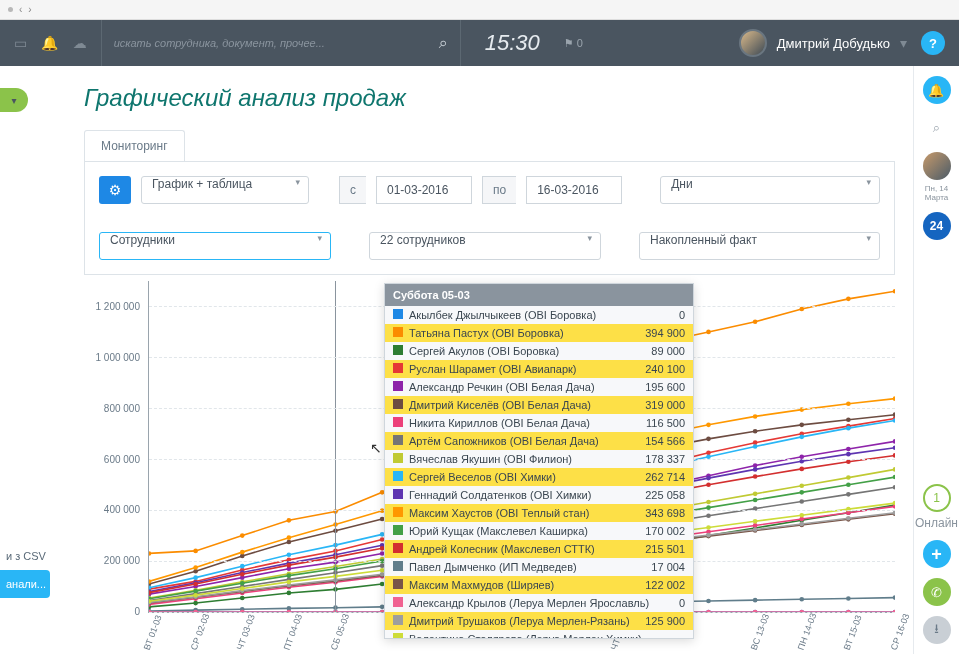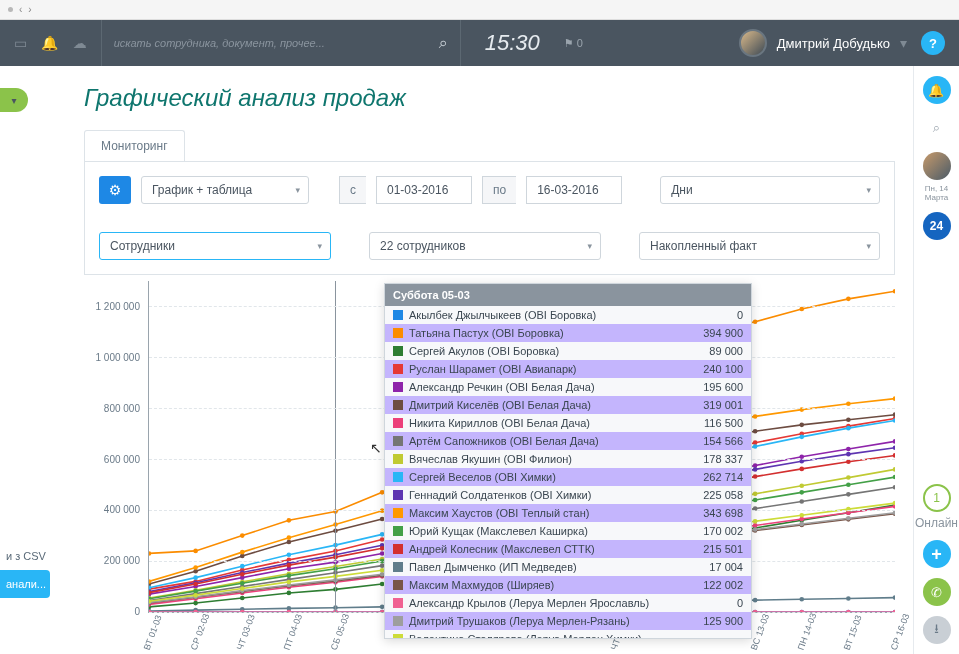--- a/index.html
+++ b/index.html
@@ -25,36 +25,36 @@
 .left-cut div{padding:8px 6px;white-space:nowrap}
 .left-cut .act{background:#29b6f6;color:#fff;border-radius:0 4px 4px 0}
 .content{flex:1;padding:18px 18px 0 48px;overflow:hidden}
 h1{font-size:24px;font-style:italic;font-weight:400;color:#0f766e;margin-bottom:18px}
 .tab-strip{border-bottom:1px solid #dde3e8}
 .tab{display:inline-block;padding:8px 16px;font-size:12px;color:#6a7a88;border:1px solid #dde3e8;border-bottom:none;background:#fff;border-radius:3px 3px 0 0}
 .panel{border:1px solid #dde3e8;border-top:none;padding:14px}
 .row1,.row2{display:flex;gap:10px;align-items:center}
 .row2{margin-top:28px}
 .gear-btn{width:32px;height:28px;background:#1e88e5;border-radius:3px;display:flex;align-items:center;justify-content:center;color:#fff;font-size:14px}
-.sel{height:28px;border:1px solid #cfd6dc;border-radius:3px;background:#fff;padding:0 24px 0 10px;font-size:12px;color:#4a5560;display:flex;align-items:center;position:relative;cursor:pointer}
+.sel{height:28px;border:1px solid #cfd6dc;border-radius:3px;background:#fff;padding:0 24px 0 10px;font-size:12px;color:#4a5560;display:flex;position:relative;cursor:pointer}
 .sel::after{content:"▾";position:absolute;right:8px;color:#8a949e;font-size:9px}
 .lbl{height:28px;border:1px solid #cfd6dc;border-right:none;padding:0 10px;font-size:12px;display:flex;align-items:center;background:#f5f6f8;color:#6a7a88}
 .inp{height:28px;border:1px solid #cfd6dc;background:#fff;padding:0 10px;font-size:12px;display:flex;align-items:center;color:#4a5560}
 .hl{border-color:#29b6f6!important}
 .chart-zone{position:relative;height:360px;margin-top:6px}
 .yaxis{position:absolute;left:0;top:0;bottom:30px;width:60px}
 .ytick{position:absolute;right:4px;font-size:10px;color:#6a7a88;transform:translateY(-50%)}
 .plot{position:absolute;left:64px;right:0;top:0;bottom:28px;border-left:1px solid #9aa4ad;border-bottom:1px solid #9aa4ad}
 .grid-h{position:absolute;left:0;right:0;border-top:1px dashed #e1e6ea}
 .xaxis{position:absolute;left:64px;right:0;bottom:0;height:28px}
 .xtick{position:absolute;bottom:0;font-size:9px;color:#6a7a88;transform:rotate(-70deg) translateX(-18px);transform-origin:top left;white-space:nowrap}
 svg.lines{position:absolute;inset:0;width:100%;height:100%}
-.tooltip{position:absolute;left:300px;top:2px;width:368px;background:#c4b5fd;border:1px solid #cfd6dc;box-shadow:0 2px 10px rgba(0,0,0,.15);font-size:11px;max-height:356px;overflow:hidden}
+.tooltip{position:absolute;left:300px;top:2px;width:310px;background:#fde047;border:1px solid #cfd6dc;box-shadow:0 2px 10px rgba(0,0,0,.15);font-size:11px;max-height:356px;overflow:hidden}
 .tt-head{background:#8a949e;color:#fff;padding:5px 8px;font-weight:bold;font-size:11px}
-.tt-row{display:flex;align-items:center;padding:3px 8px;gap:6px}
+.tt-row{display:flex;align-items:flex-start;padding:3px 8px;gap:6px}
 .tt-row:nth-child(odd){background:#f7f8fa}
 .sq{width:10px;height:10px;flex:none}
 .tt-name{flex:1;color:#3a4650;white-space:nowrap;overflow:hidden;text-overflow:ellipsis}
 .tt-val{color:#3a4650;font-variant-numeric:tabular-nums}
 .right-rail{width:46px;border-left:1px solid #e6eaee;background:#fff;display:flex;flex-direction:column;align-items:center;padding-top:10px;gap:10px}
 .rr{width:28px;height:28px;border-radius:50%;display:flex;align-items:center;justify-content:center;font-size:13px;color:#fff}
 .rr.bell{background:#29b6f6}
 .rr.srch{background:none;color:#9aa4ad}
 .rr.av{background:linear-gradient(135deg,#c79a6b,#4a5b68)}
 .rr.badge{background:#1565c0;font-size:12px;font-weight:bold}
@@ -543,21 +543,21 @@
               <span class="tt-val">240 100</span>
             </div>
             <div class="tt-row">
               <span class="sq" style="background:#8e24aa"></span>
               <span class="tt-name">Александр Речкин (OBI Белая Дача)</span>
               <span class="tt-val">195 600</span>
             </div>
             <div class="tt-row">
               <span class="sq" style="background:#6d4c41"></span>
               <span class="tt-name">Дмитрий Киселёв (OBI Белая Дача)</span>
-              <span class="tt-val">319 001</span>
+              <span class="tt-val">319 000</span>
             </div>
             <div class="tt-row">
               <span class="sq" style="background:#ec407a"></span>
               <span class="tt-name">Никита Кириллов (OBI Белая Дача)</span>
               <span class="tt-val">116 500</span>
             </div>
             <div class="tt-row">
               <span class="sq" style="background:#757575"></span>
               <span class="tt-name">Артём Сапожников (OBI Белая Дача)</span>
               <span class="tt-val">154 566</span>

